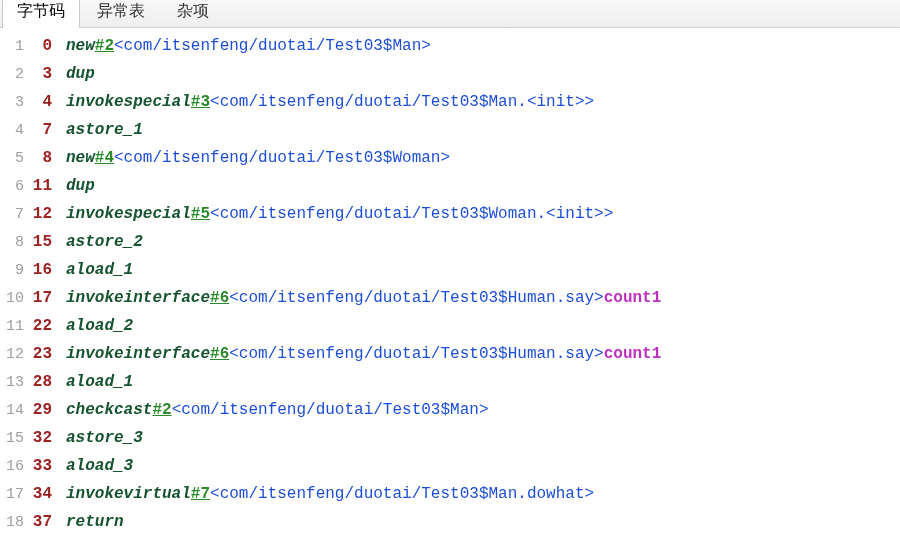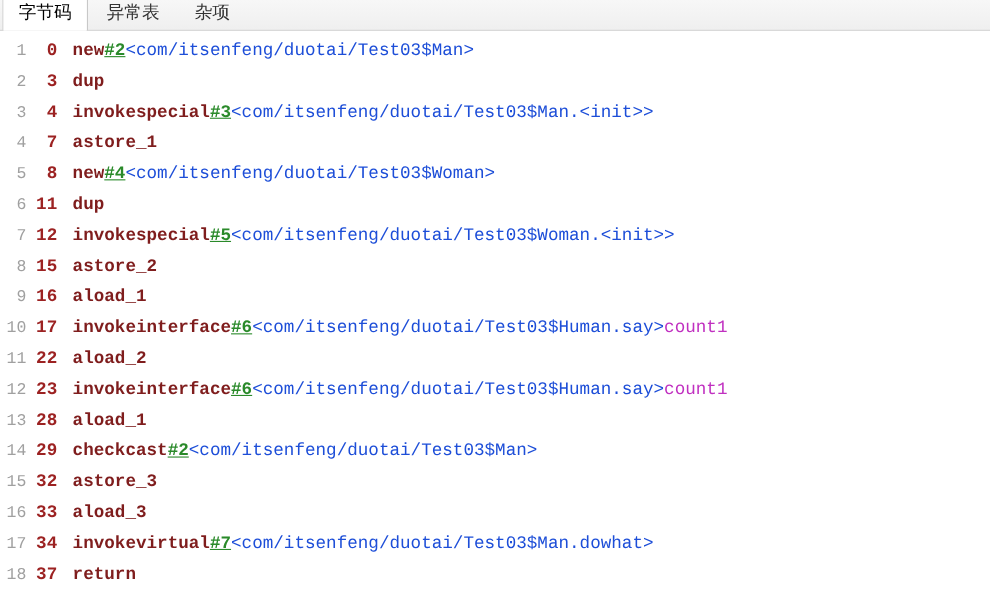--- a/index.html
+++ b/index.html
@@ -57,34 +57,35 @@
     user-select: none;
   }
   .offset {
     width: 28px;
     text-align: right;
     color: #9c2222;
     font-weight: bold;
     padding-right: 6px;
   }
   .opcode {
-    color: #7f1d1d;
+    color: #14532d;
     font-weight: bold;
+    font-style: italic;
   }
   .ref {
     color: #2a8a2a;
     font-weight: bold;
     text-decoration: underline;
   }
   .desc {
     color: #1d4ed8;
   }
   .count-kw {
     color: #c030c0;
-    font-weight: normal;
+    font-weight: bold;
   }
   .sep { width: 8px; }
 </style>
 </head>
 <body>
 
 <div class="tabbar">
   <div class="tab active">字节码</div>
   <div class="tab">异常表</div>
   <div class="tab">杂项</div>

